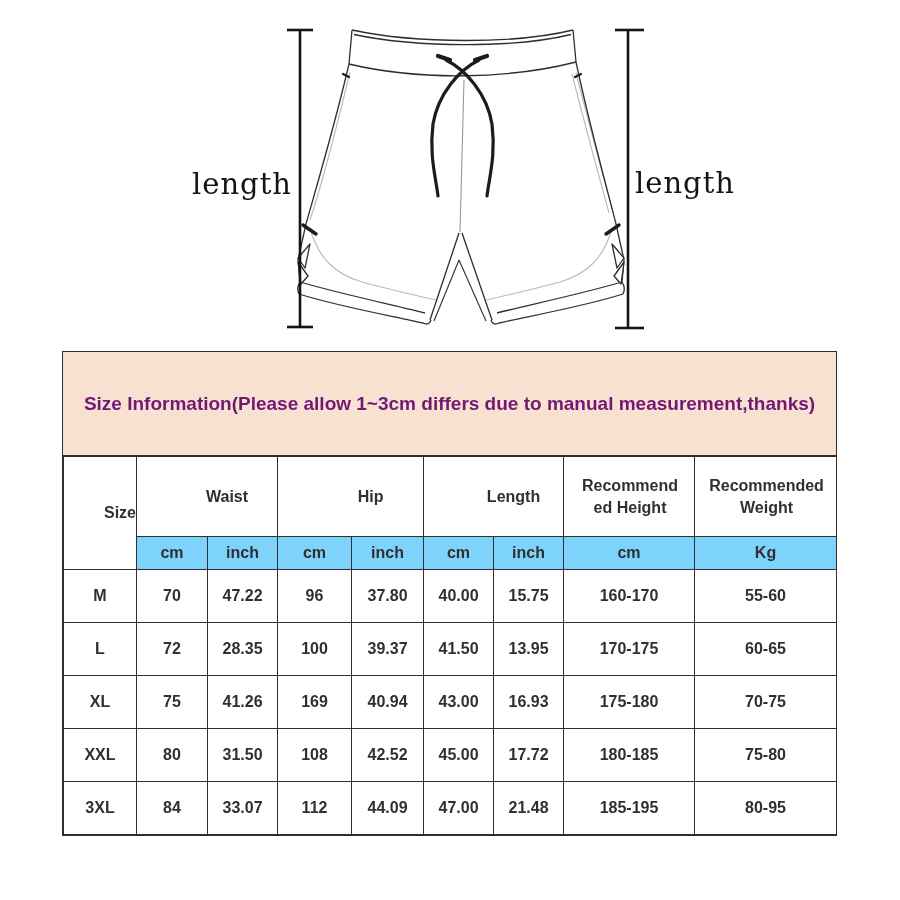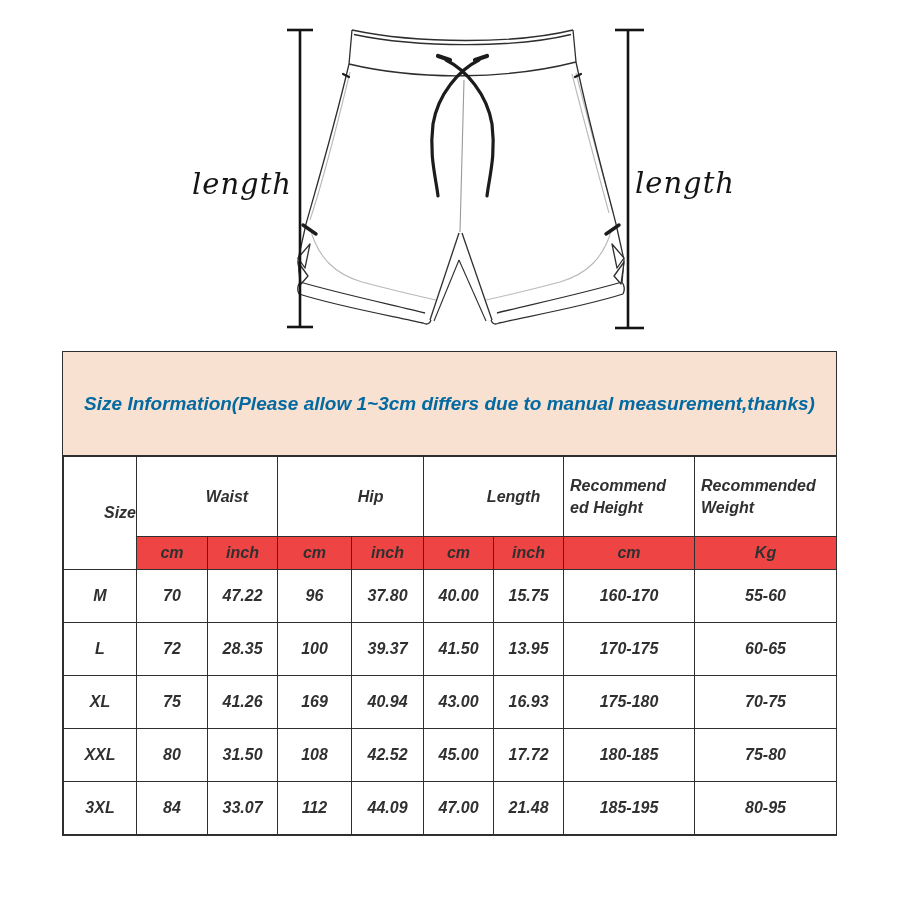--- a/index.html
+++ b/index.html
@@ -1,45 +1,45 @@
 <!DOCTYPE html>
 <html><head>
 <meta charset="utf-8">
 <style>
   html,body{margin:0;padding:0;background:#fff;}
   #stage{
     position:relative;width:884px;height:900px;background:#ffffff;
-    font-family:"Liberation Sans", sans-serif;color:#303030;overflow:hidden;font-style:italic;
+    font-family:"Liberation Sans", sans-serif;color:#303030;overflow:hidden;
   }
   
   #diagram{position:absolute;left:0;top:0;width:900px;height:348px;}
   .len-label{
     font-family:"DejaVu Serif", serif;
     font-size:29px;letter-spacing:1px;fill:#141414;
   }
   
   #table-block{position:absolute;left:62px;top:351px;width:775px;}
   .table-wrap{border:1px solid #2f2f2f;}
   .banner{
     height:103px;background:#f8e1d1;display:flex;align-items:center;justify-content:center;
     border-bottom:1px solid #2f2f2f;
   }
-  .banner-text{font-size:19px;font-weight:bold;color:#0369a1;text-align:right;padding:0 6px;}
+  .banner-text{font-size:19px;font-weight:bold;color:#701a75;text-align:right;padding:0 6px;}
   table.size-table{
     border-collapse:collapse;table-layout:fixed;width:100%;
   }
   .size-table td,.size-table th{
     border:1px solid #2f2f2f;font-weight:bold;font-size:16px;color:#303030;
     text-align:center;vertical-align:middle;padding:0;overflow:hidden;
   }
   .size-table .hdr-row th{height:79px;padding-left:40px;}
-  .size-table .sub-row td{height:32px;background:#ef4444;}
+  .size-table .sub-row td{height:32px;background:#7dd3fc;}
   .size-table .data-row td{height:52px;background:#ffffff;}
   .size-table th.wrap-left{
-    text-align:left;white-space:pre-line;line-height:1.35;padding-left:6px;padding-right:4px;
+    text-align:center;white-space:pre-line;line-height:1.35;padding-left:6px;padding-right:4px;
   }
   col.c-size{width:73px;} col.c-wcm{width:71px;} col.c-win{width:70px;}
   col.c-hcm{width:74px;} col.c-hin{width:72px;} col.c-lcm{width:70px;}
   col.c-lin{width:70px;} col.c-rh{width:131px;} col.c-rw{width:142px;}
 </style>
 </head>
 <body>
 
 <div id="stage">
 

